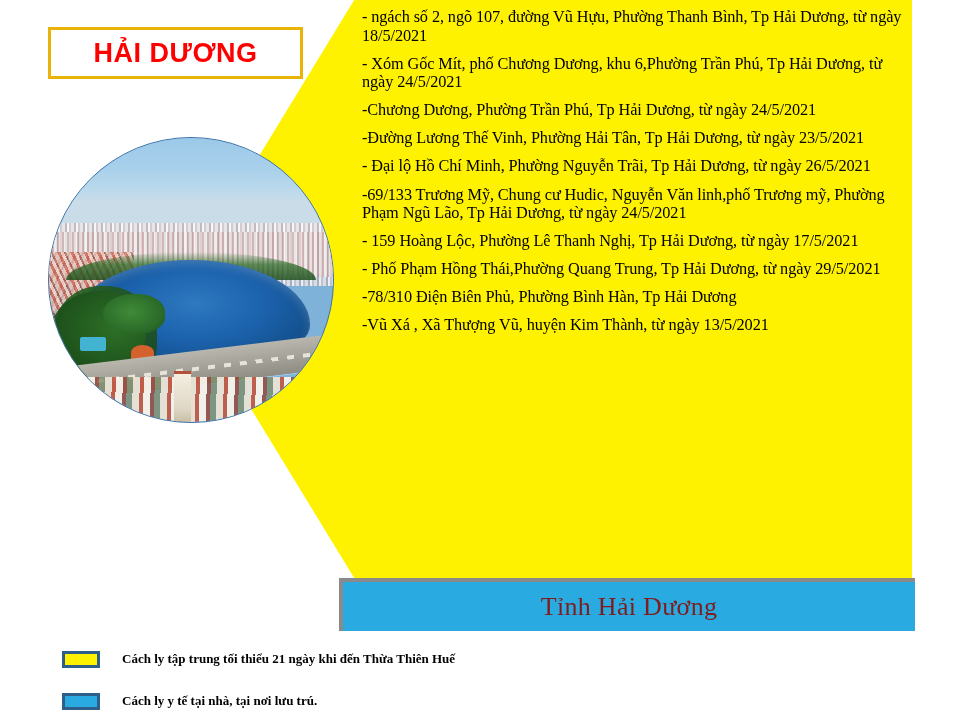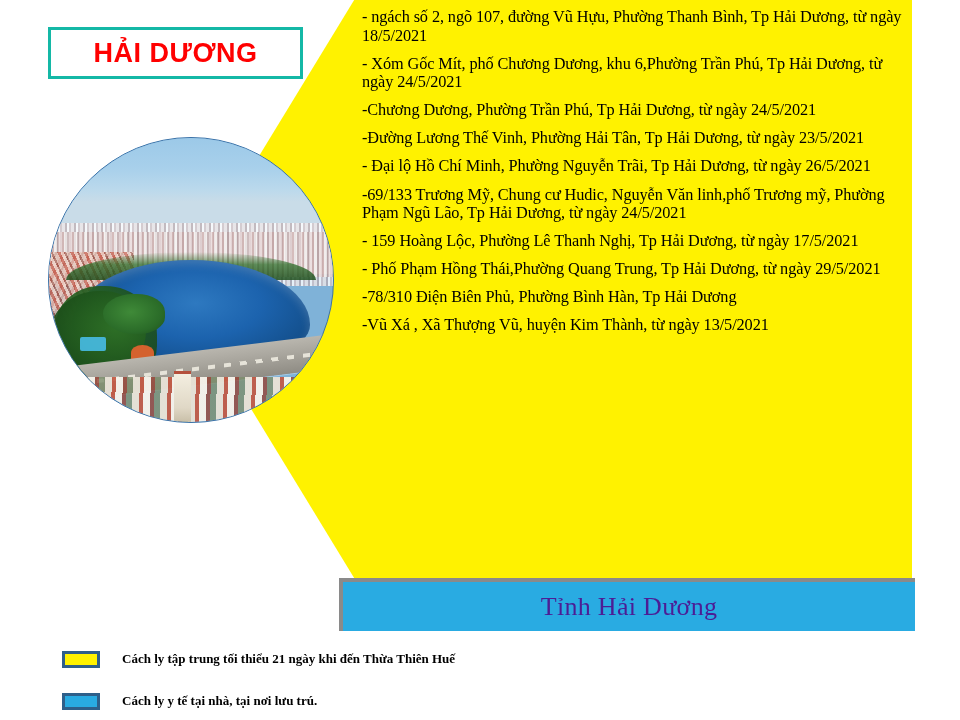--- a/index.html
+++ b/index.html
@@ -36,21 +36,21 @@
     letter-spacing:-0.1px;
   }
   .addr:last-child{ margin-bottom:0; }
 
   
   .title-box{
     position:absolute;
     left:48px; top:27px;
     width:255px; height:52px;
     background:#FFFFFF;
-    border:3px solid #14b8a6;
+    border:3px solid #eab308;
     display:flex; align-items:center; justify-content:center;
     z-index:6;
   }
   .title-box span{
     color:#FF0000;
     font-family:"Liberation Sans", sans-serif;
     font-weight:bold;
     font-size:27px;
     letter-spacing:0.5px;
     white-space:nowrap;
@@ -190,21 +190,21 @@
   }
   .blue-bar{
     position:absolute;
     left:343px; top:582px;
     width:572px; height:49px;
     background:#29ABE2;
     display:flex; align-items:center; justify-content:center;
     z-index:4;
   }
   .blue-bar span{
-    color:#4c1d95;
+    color:#7f1d1d;
     font-size:26px;
     letter-spacing:0.3px;
     white-space:nowrap;
   }
 
   
   .legend{
     position:absolute;
     left:62px; top:644px;
     z-index:7;

